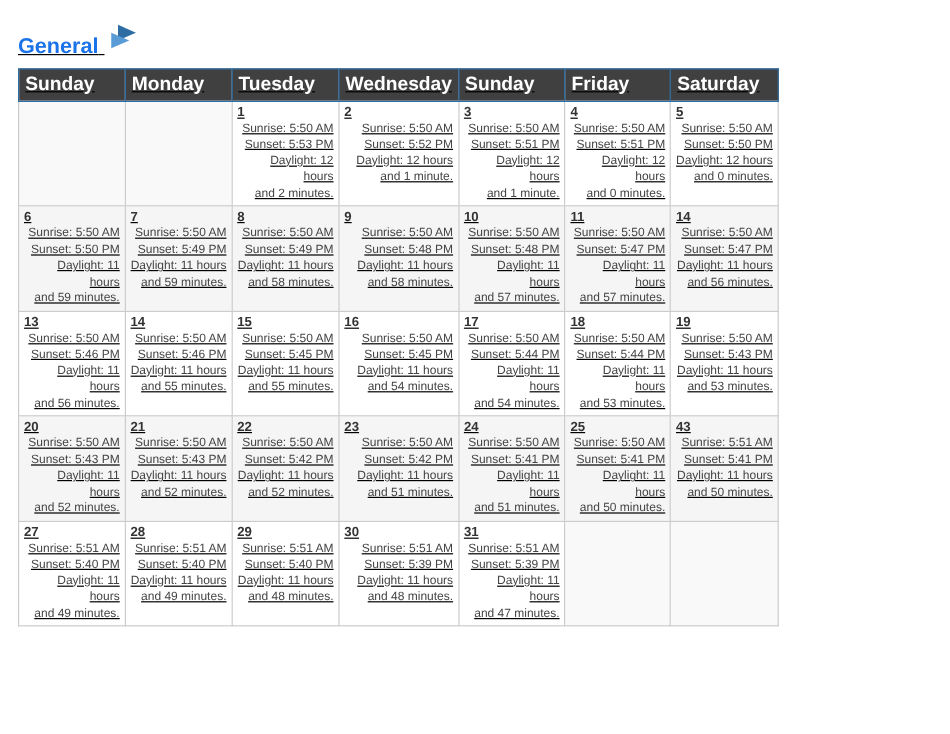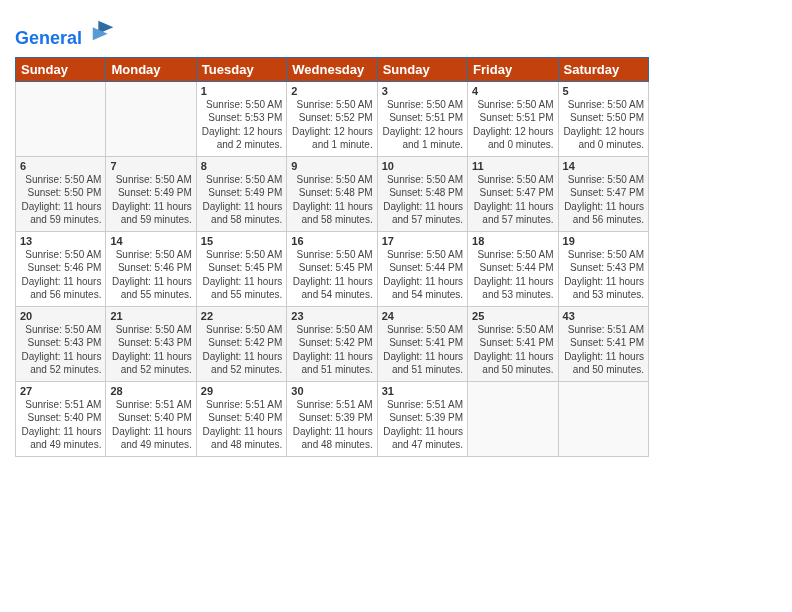--- a/index.html
+++ b/index.html
@@ -7,20 +7,21 @@
       width: 792px;
       height: 612px;
       font-family: Arial, sans-serif;
       background: #fff;
       overflow: hidden;
     }
     .container {
       width: 664px;
       height: 612px;
       padding: 10px 15px;
+      text-decoration: underline;
     }
     .header-area {
       display: flex;
       align-items: flex-start;
       justify-content: space-between;
       margin-bottom: 8px;
     }
     .logo {
       display: flex;
       align-items: center;
@@ -52,25 +53,25 @@
     .subtitle {
       font-size: 15px;
       color: #555;
     }
     .calendar {
       width: 100%;
       border-collapse: collapse;
       font-size: 10px;
     }
     .calendar th {
-      background-color: #c2410c;
+      background-color: #404040;
       color: white;
       text-align: left;
       padding: 4px 5px;
-      font-size: 13px;
+      font-size: 16px;
       font-weight: bold;
       border: 1px solid #2e6da4;
     }
     .calendar td {
       border: 1px solid #ccc;
       vertical-align: top;
       padding: 3px 4px;
       width: calc(100% / 7);
       background: #fff;
       height: 75px;

